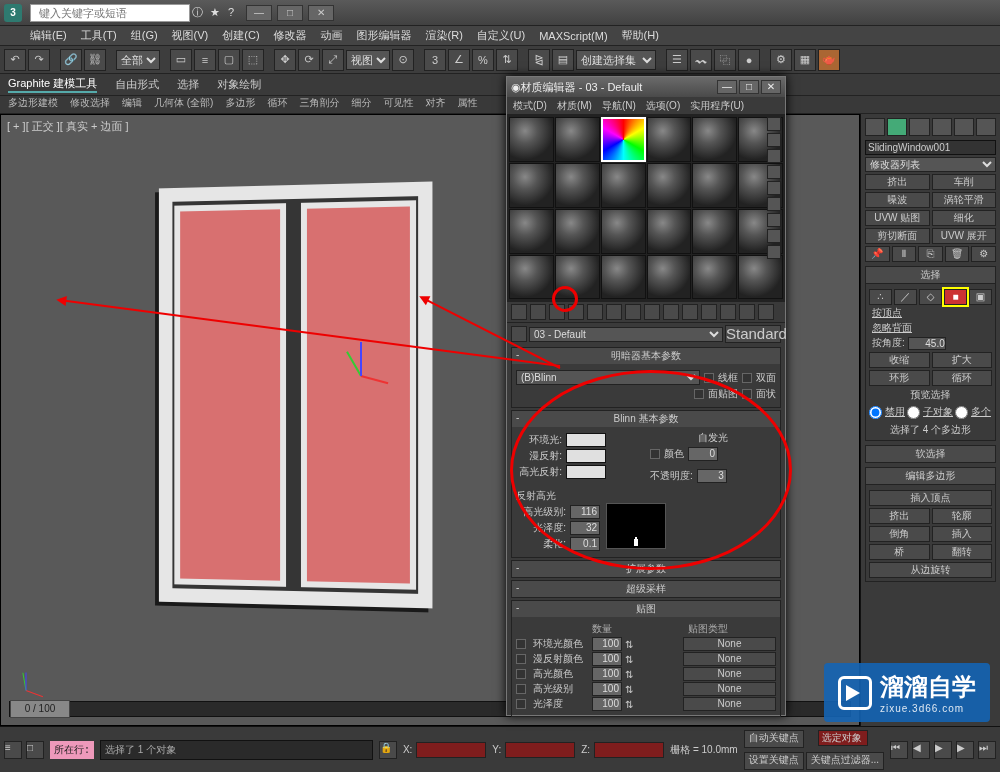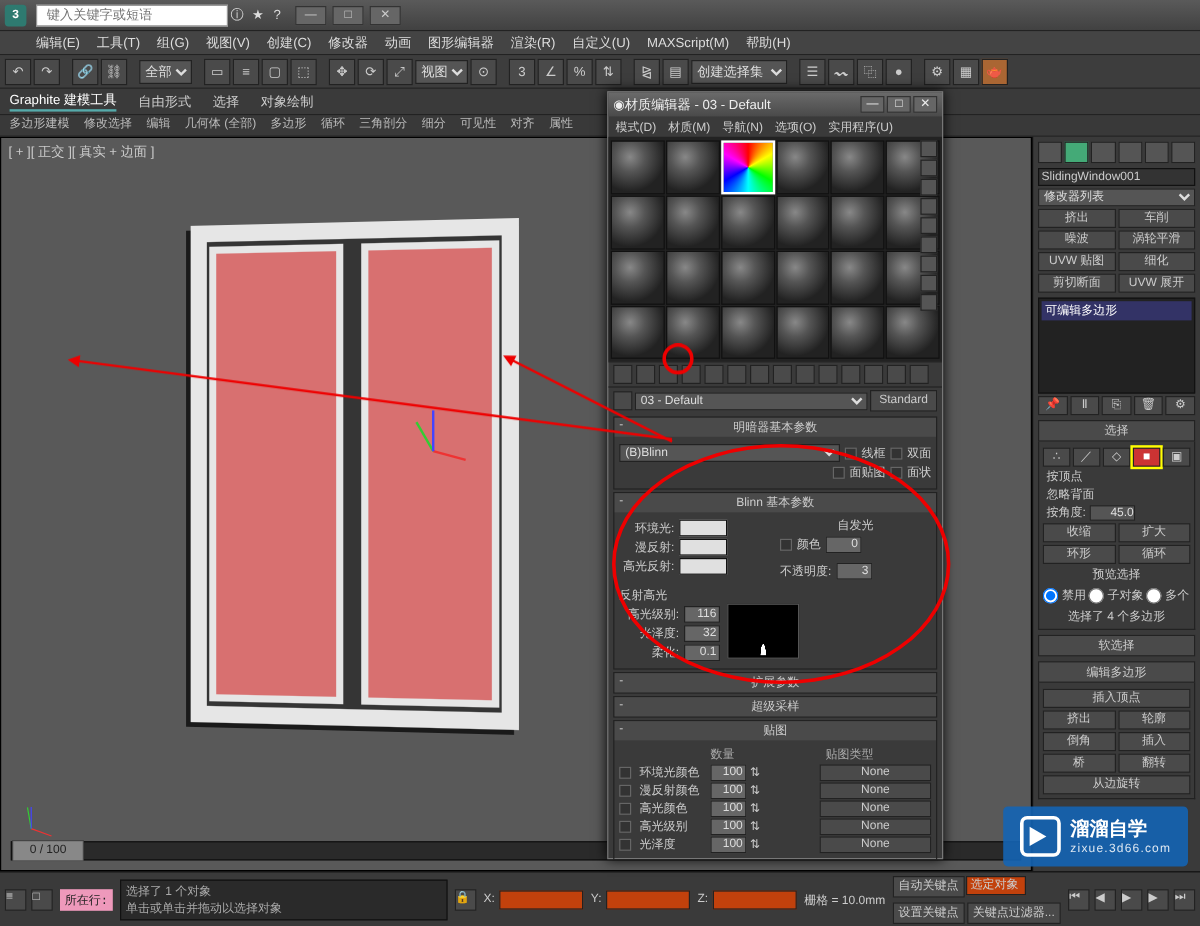--- a/index.html
+++ b/index.html
@@ -43,66 +43,66 @@
 .cmdpanel .tabs .t{ flex:1; height:18px; background:#555; border:1px solid #222;}
 .cmdpanel .tabs .t.active{ background:#4a7;}
 .cmdpanel input.name{ width:100%; background:#333; border:1px solid #111; color:#ccc; font-size:10px; padding:1px 2px;}
 .cmdpanel .drop{ width:100%; background:#555; border:1px solid #222; color:#ddd; font-size:10px; margin-top:2px;}
 .cmdpanel .btnrow{ display:flex; gap:2px; margin-top:2px;}
 .cmdpanel .btnrow .b{ flex:1; height:16px; background:#4a4a4a; border:1px solid #222; text-align:center; line-height:14px; font-size:10px;}
 .cmdpanel .stack{ margin-top:4px; height:80px; background:#222; border:1px solid #111; padding:2px;}
 .cmdpanel .stack .item{ background:#336; color:#fff; padding:1px 3px; font-size:10px;}
 .cmdpanel .rollhdr{ background:#4a4a4a; border:1px solid #222; text-align:center; padding:1px 0; margin-top:4px; font-size:10px;}
 .cmdpanel .roll{ border:1px solid #222; border-top:none; padding:3px; font-size:10px;}
-.cmdpanel .roll label{ display:flex; align-items:center; gap:3px; margin:1px 0;}
+.cmdpanel .roll label{ display:flex; align-items:center; gap:3px; margin:1px 0;text-decoration:underline;}
 .cmdpanel .spin{ display:flex; align-items:center; gap:3px;}
 .cmdpanel .spin input{ width:38px; background:#555; border:1px solid #222; color:#ddd; font-size:10px; text-align:right;}
 .cmdpanel .red{ background:#c33 !important; color:#fff;}
 .cmdpanel .yel{ outline:2px solid #ff0;}
 .mateditor{ position:absolute; left:506px; top:76px; width:280px; height:640px; background:#3a3a3a; border:1px solid #777; box-shadow:0 0 10px #000; z-index:50;}
 .mateditor .mtitle{ height:20px; background:linear-gradient(#6a6a6a,#4a4a4a); display:flex; align-items:center; padding:0 4px; font-size:11px; color:#eee;}
 .mateditor .mtitle .t{ flex:1;}
 .mateditor .mtitle .wb{ width:20px; height:14px; background:#666; border:1px solid #333; margin-left:2px; text-align:center; line-height:12px; font-size:10px;}
 .mateditor .mmenu{ height:18px; display:flex; gap:10px; padding:0 6px; font-size:10px; align-items:center; border-bottom:1px solid #222;}
 .mateditor .slots{ display:grid; grid-template-columns:repeat(6,1fr); gap:1px; padding:2px; background:#222;}
 .mateditor .slot{ aspect-ratio:1; background:radial-gradient(circle at 35% 30%, #888 0%, #555 30%, #222 70%); border:1px solid #111;}
 .mateditor .slot.sel{ border:2px solid #fff; background:conic-gradient(#f00,#ff0,#0f0,#0ff,#00f,#f0f,#f00);}
 .mateditor .siderow{ position:absolute; right:2px; top:40px; width:16px; display:flex; flex-direction:column; gap:2px;}
 .mateditor .siderow .sb{ width:14px; height:14px; background:#555; border:1px solid #222;}
 .mateditor .toolrow{ height:22px; display:flex; align-items:center; gap:3px; padding:0 4px; border-top:1px solid #222; border-bottom:1px solid #222;}
 .mateditor .toolrow .tb{ width:16px; height:16px; background:#4a4a4a; border:1px solid #222;}
 .mateditor .namebar{ display:flex; gap:2px; padding:2px 4px; align-items:center;}
 .mateditor .namebar select{ flex:1; background:#555; border:1px solid #222; color:#ddd; font-size:10px;}
-.mateditor .namebar .std{ width:56px; height:18px; background:#4a4a4a; border:1px solid #222; text-align:center; line-height:16px; font-size:10px;}
+.mateditor .namebar .std{ width:56px; height:18px; background:#4a4a4a; border:1px solid #222; text-align:center; line-height:16px; font-size:15px;}
 .mateditor .roll{ border:1px solid #222; margin:2px 4px;}
 .mateditor .rollh{ background:#4a4a4a; text-align:center; padding:1px 0; font-size:10px; position:relative;}
 .mateditor .rollh::before{ content:"-"; position:absolute; left:4px;}
 .mateditor .rollb{ padding:4px; font-size:10px;}
 .mateditor .row{ display:flex; align-items:center; gap:4px; margin:2px 0;}
 .mateditor .sw{ width:40px; height:14px; background:#e0e0e0; border:1px solid #111;}
 .mateditor .num{ width:30px; height:14px; background:#666; border:1px solid #222; color:#ddd; font-size:10px; text-align:right; padding-right:2px;}
 .mateditor .ck{ width:10px; height:10px; background:#333; border:1px solid #666;}
 .mateditor .curve{ width:60px; height:46px; background:#000; border:1px solid #555; position:relative;}
 .mateditor .curve::after{ content:""; position:absolute; left:18px; right:18px; bottom:2px; top:6px; background:radial-gradient(ellipse 40% 100% at 50% 100%, #fff 0%, #fff 25%, transparent 26%); clip-path:polygon(45% 0,55% 0,100% 100%,0 100%);}
 .mateditor .maprow{ display:grid; grid-template-columns:14px 56px 30px 12px 1fr; gap:3px; align-items:center; margin:1px 0; font-size:10px;}
 .mateditor .maprow .mb{ height:14px; background:#4a4a4a; border:1px solid #222; text-align:center; line-height:12px;margin-left:43px;}
 .statusbar{ position:absolute; left:0; right:0; bottom:0; height:46px; background:#3a3a3a; border-top:1px solid #111; display:flex; align-items:center; font-size:10px; gap:6px; padding:0 4px;}
 .statusbar .seg{ display:flex; align-items:center; gap:4px;}
-.statusbar .coord{ background:#c2410c; border:1px solid #222; width:70px; height:16px; padding:0 3px; line-height:14px;}
+.statusbar .coord{ background:#7f1d1d; border:1px solid #222; width:70px; height:16px; padding:0 3px; line-height:14px;}
 .statusbar .pink{ background:#e9b; color:#222; padding:2px 4px;font-family:Liberation Mono, monospace;}
 .statusbar .msg{ flex:1; background:#2a2a2a; border:1px solid #111; padding:2px 4px; color:#aaa; display:flex; flex-direction:column;}
 .statusbar .tbtn{ width:18px; height:18px; background:#4a4a4a; border:1px solid #222;}
 .red-circle{ position:absolute; border:3px solid #e00; border-radius:50%; pointer-events:none; z-index:100;}
 .red-arrow{ position:absolute; height:2px; background:#e00; z-index:99; transform-origin:right center;}
 .red-arrow::before{ content:""; position:absolute; left:-8px; top:-4px; border:5px solid transparent; border-right:10px solid #e00;}
 .watermark{ position:absolute; right:10px; bottom:50px; z-index:200; display:flex; align-items:center; gap:8px; background:rgba(20,100,180,0.9); padding:8px 14px; border-radius:4px;}
 .watermark .play{ width:34px; height:34px; border:3px solid #fff; border-radius:6px; display:flex; align-items:center; justify-content:center;}
 .watermark .play::after{ content:""; border:8px solid transparent; border-left:14px solid #fff; margin-left:4px;}
 .watermark .txt{ color:#fff;}
-.watermark .big{ font-size:16px; font-weight:bold;}
+.watermark .big{ font-size:24px; font-weight:bold;}
 .watermark .small{ font-size:10px; opacity:.85; letter-spacing:1px;}
 </style>
 </head>
 <body>
 
 <div class="titlebar">
   <div class="logo">3</div>
   <input class="search" placeholder="键入关键字或短语" style="">
   <div class="icons"><span>ⓘ</span><span>★</span><span>?</span></div>
   <div class="winbtns">
@@ -228,23 +228,20 @@
         <div class="b">涡轮平滑</div>
       </div>
     <div class="btnrow">
         <div class="b">UVW 贴图</div>
         <div class="b">细化</div>
       </div>
     <div class="btnrow">
         <div class="b">剪切断面</div>
         <div class="b">UVW 展开</div>
       </div>
-    <div class="stack">
-      <div class="item">可编辑多边形</div>
-    </div>
     <div class="btnrow" style="margin-top:2px">
       <div class="b">📌</div>
       <div class="b">Ⅱ</div>
       <div class="b">⎘</div>
       <div class="b">🗑</div>
       <div class="b">⚙</div>
     </div>
     <div class="rollhdr">选择</div>
     <div class="roll">
       <div class="btnrow">
@@ -519,40 +516,39 @@
 </div>
 
 <div class="statusbar">
   <div class="seg">
       <div class="tbtn">≡</div>
       <div class="tbtn">□</div>
     </div>
   <div class="pink">所在行:</div>
   <div class="msg">
     <span>选择了 1 个对象</span>
-    <span>单击或单击并拖动以选择对象</span>
   </div>
   <div class="seg">
       <div class="tbtn">🔒</div>
     </div>
   <div class="seg">
       <span>X:</span>
       <div class="coord"></div>
     </div>
   <div class="seg">
       <span>Y:</span>
       <div class="coord"></div>
     </div>
   <div class="seg">
       <span>Z:</span>
       <div class="coord"></div>
     </div>
   <div class="seg">栅格 = 10.0mm</div>
   <div class="seg" style="flex-direction:column;align-items:stretch">
-    <div style="display:flex;gap:1px">
+    <div style="display:flex;gap:14px">
         <div class="tbtn" style="width:auto;padding:0 4px">自动关键点</div>
         <div class="coord" style="width:50px">选定对象</div>
       </div>
     <div style="display:flex;gap:2px">
         <div class="tbtn" style="width:auto;padding:0 4px">设置关键点</div>
         <div class="tbtn" style="width:auto;padding:0 4px">关键点过滤器...</div>
       </div>
   </div>
   <div class="seg">
     <div class="tbtn">⏮</div>

